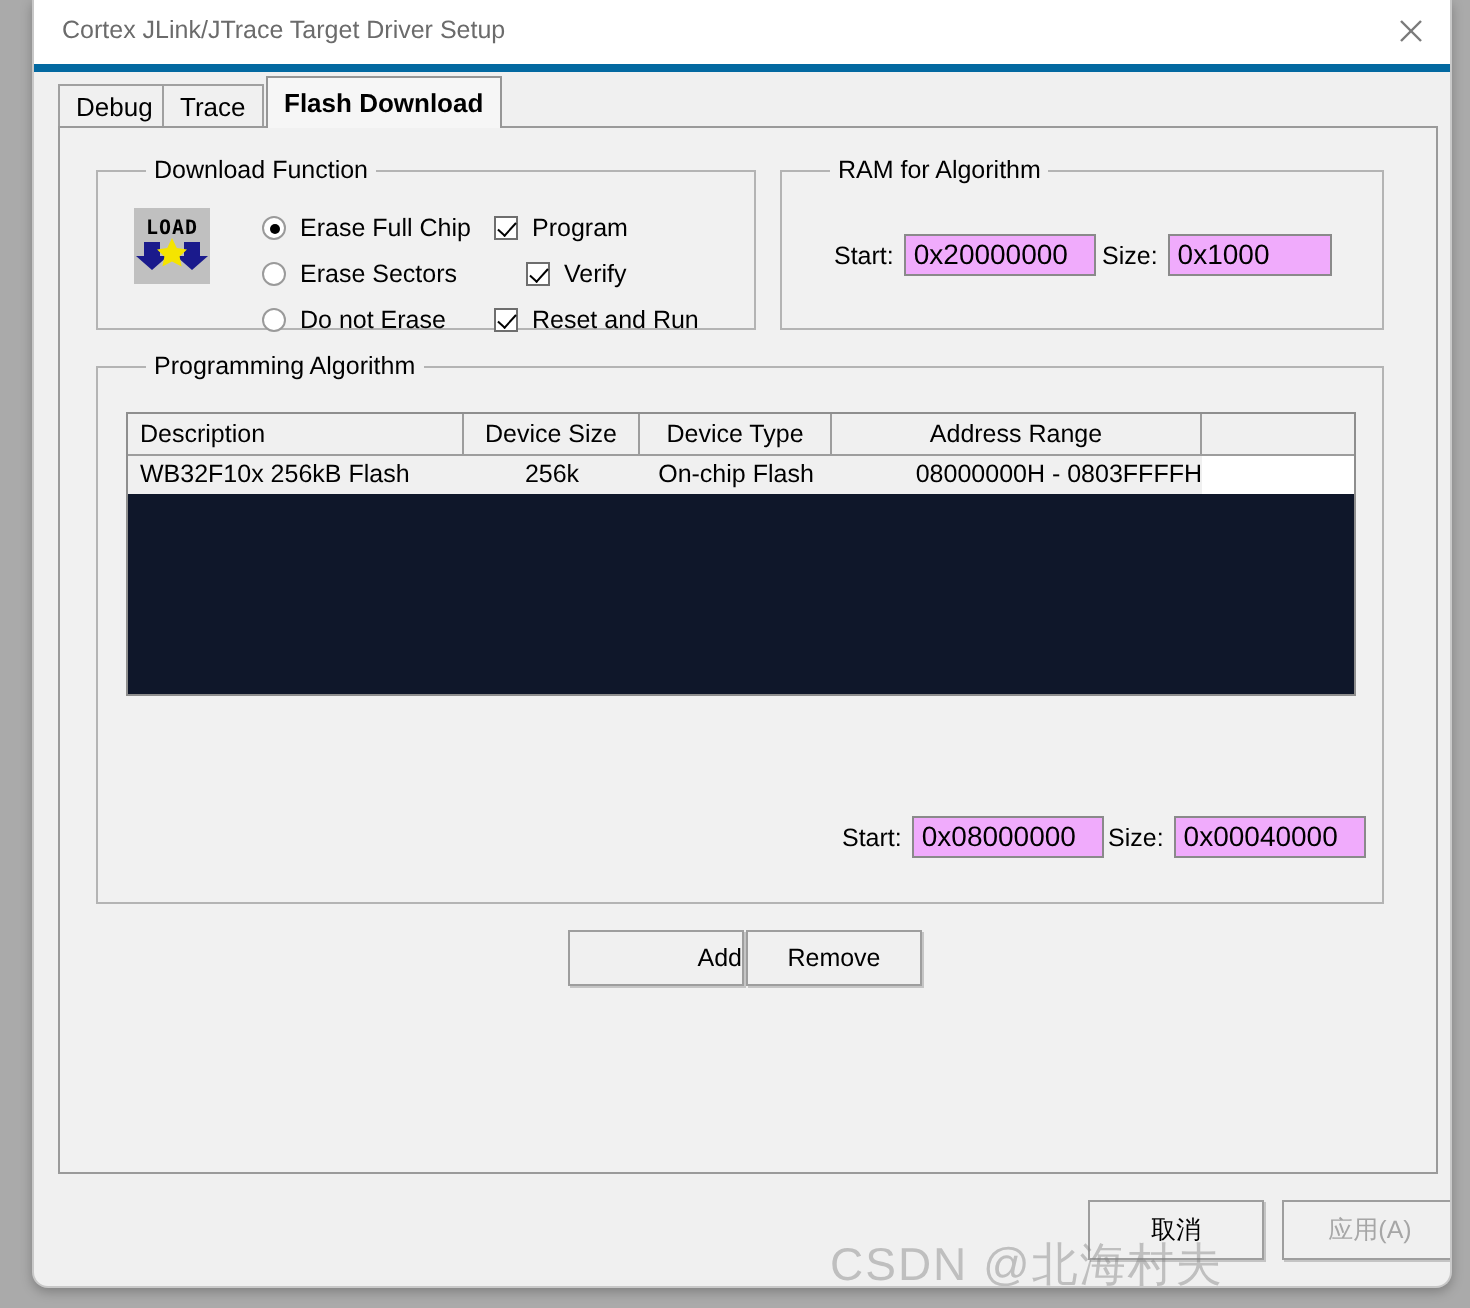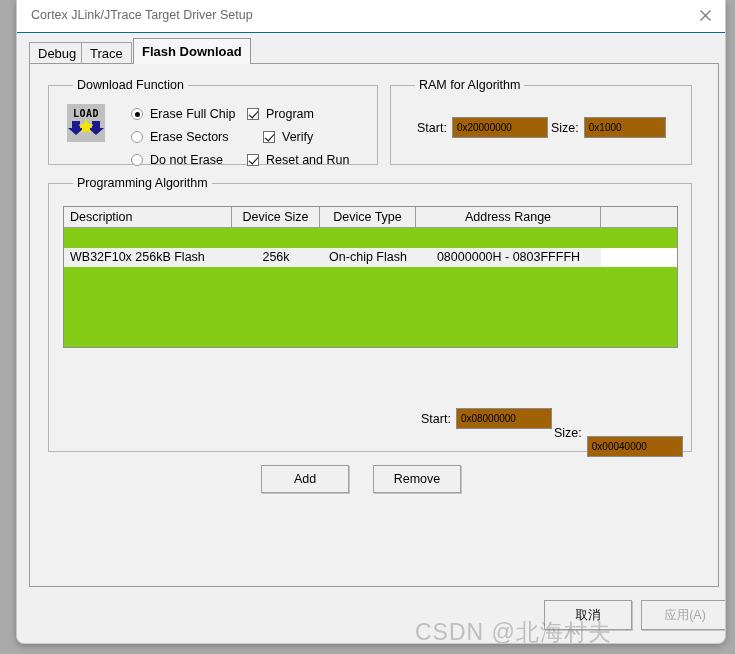--- a/index.html
+++ b/index.html
@@ -33,21 +33,21 @@
     overflow: hidden;
   }
 
   
   #titlebar {
     position: absolute;
     left: 0; top: 0;
     width: 710px;
     height: 32px;
     background: #ffffff;
-    border-bottom: 1px solid #0369a1;
+    border-bottom: 4px solid #0369a1;
   }
   #title-text {
     position: absolute;
     left: 14px;
     top: 8px;
     font-size: 12.5px;
     color: #6b6b6b;
     white-space: nowrap;
   }
   #close-btn {
@@ -201,49 +201,49 @@
     align-items: center;
     white-space: nowrap;
   }
   .fieldlabel {
     font-size: 12.5px;
     margin-right: 5px;
     color: #000;
   }
   .textbox {
     border: 1px solid #8a8a8a;
-    background: #a16207;
+    background: #f0abfc;
     height: 21px;
     line-height: 19px;
     box-sizing: border-box;
     padding: 0 4px;
     font-family: "Liberation Sans", sans-serif;
-    font-size: 10px;
+    font-size: 14px;
     color: #000;
     cursor: text;
   }
 
   #ram-start { left: 26px; top: 31px; }
   #ram-start .textbox { width: 96px; }
   #ram-size  { left: 160px; top: 31px; }
   #ram-size  .textbox { width: 82px; }
 
   #prog-start { left: 372px; top: 224px; }
   #prog-start .textbox { width: 96px; }
   #prog-size  { left: 505px; top: 224px; }
-  #prog-size  .textbox { width: 96px; margin-top: 28px; }
+  #prog-size  .textbox { width: 96px; }
 
   
   #table-wrap {
     position: absolute;
     left: 14px;
     top: 22px;
     width: 615px;
     height: 142px;
-    background: #84cc16;
+    background: #0f172a;
     border: 1px solid #8e8e8e;
     box-sizing: border-box;
     overflow: hidden;
   }
   #thead {
     display: flex;
     height: 21px;
     background: #f0f0f0;
   }
   #thead .th {
@@ -262,54 +262,53 @@
   .th.c0 { width: 168px; padding-left: 6px; text-align: left; }
   .th.c1 { width: 88px; text-align: center; }
   .th.c2 { width: 96px; text-align: center; }
   .th.c3 { width: 185px; text-align: center; }
   .th.c4 { width: 76px; }
 
   .trow {
     display: flex;
     height: 19px;
     cursor: default;
-    margin-top: 20px;
   }
   .trow.selected { background: #f0f0f0; }
   .trow .td {
     height: 19px;
     line-height: 18px;
     box-sizing: border-box;
     font-size: 12.5px;
     color: #000;
     white-space: nowrap;
     overflow: hidden;
   }
   .td.c0 { width: 168px; padding-left: 6px; text-align: left; }
   .td.c1 { width: 88px; text-align: center; }
   .td.c2 { width: 96px; text-align: center; }
-  .td.c3 { width: 185px; text-align: center; }
+  .td.c3 { width: 185px; text-align: right; }
   .td.c4 { width: 76px; background: #ffffff; }
 
   
   .pushbtn {
     position: absolute;
     background: #f0f0f0;
     border: 1px solid #9e9e9e;
     box-sizing: border-box;
     font-family: "Liberation Sans", sans-serif;
     font-size: 12.5px;
     color: #000;
     text-align: center;
     cursor: default;
     box-shadow: 1px 1px 0 rgba(0,0,0,0.18);
   }
   .pushbtn.disabled { color: #a6a6a6; }
 
-  #btn-add    { left: 231px; top: 401px; width: 88px; height: 28px; line-height: 26px; }
+  #btn-add    { left: 254px; top: 401px; width: 88px; height: 28px; line-height: 26px; text-align: right; }
   #btn-remove { left: 343px; top: 401px; width: 88px; height: 28px; line-height: 26px; }
 
   #btn-ok     { left: 430px; top: 600px; width: 88px; height: 30px; line-height: 28px; }
   #btn-cancel { left: 527px; top: 600px; width: 88px; height: 30px; line-height: 28px; }
   #btn-apply  { left: 624px; top: 600px; width: 88px; height: 30px; line-height: 28px; }
 
   
   #watermark {
     position: absolute;
     left: 398px;

